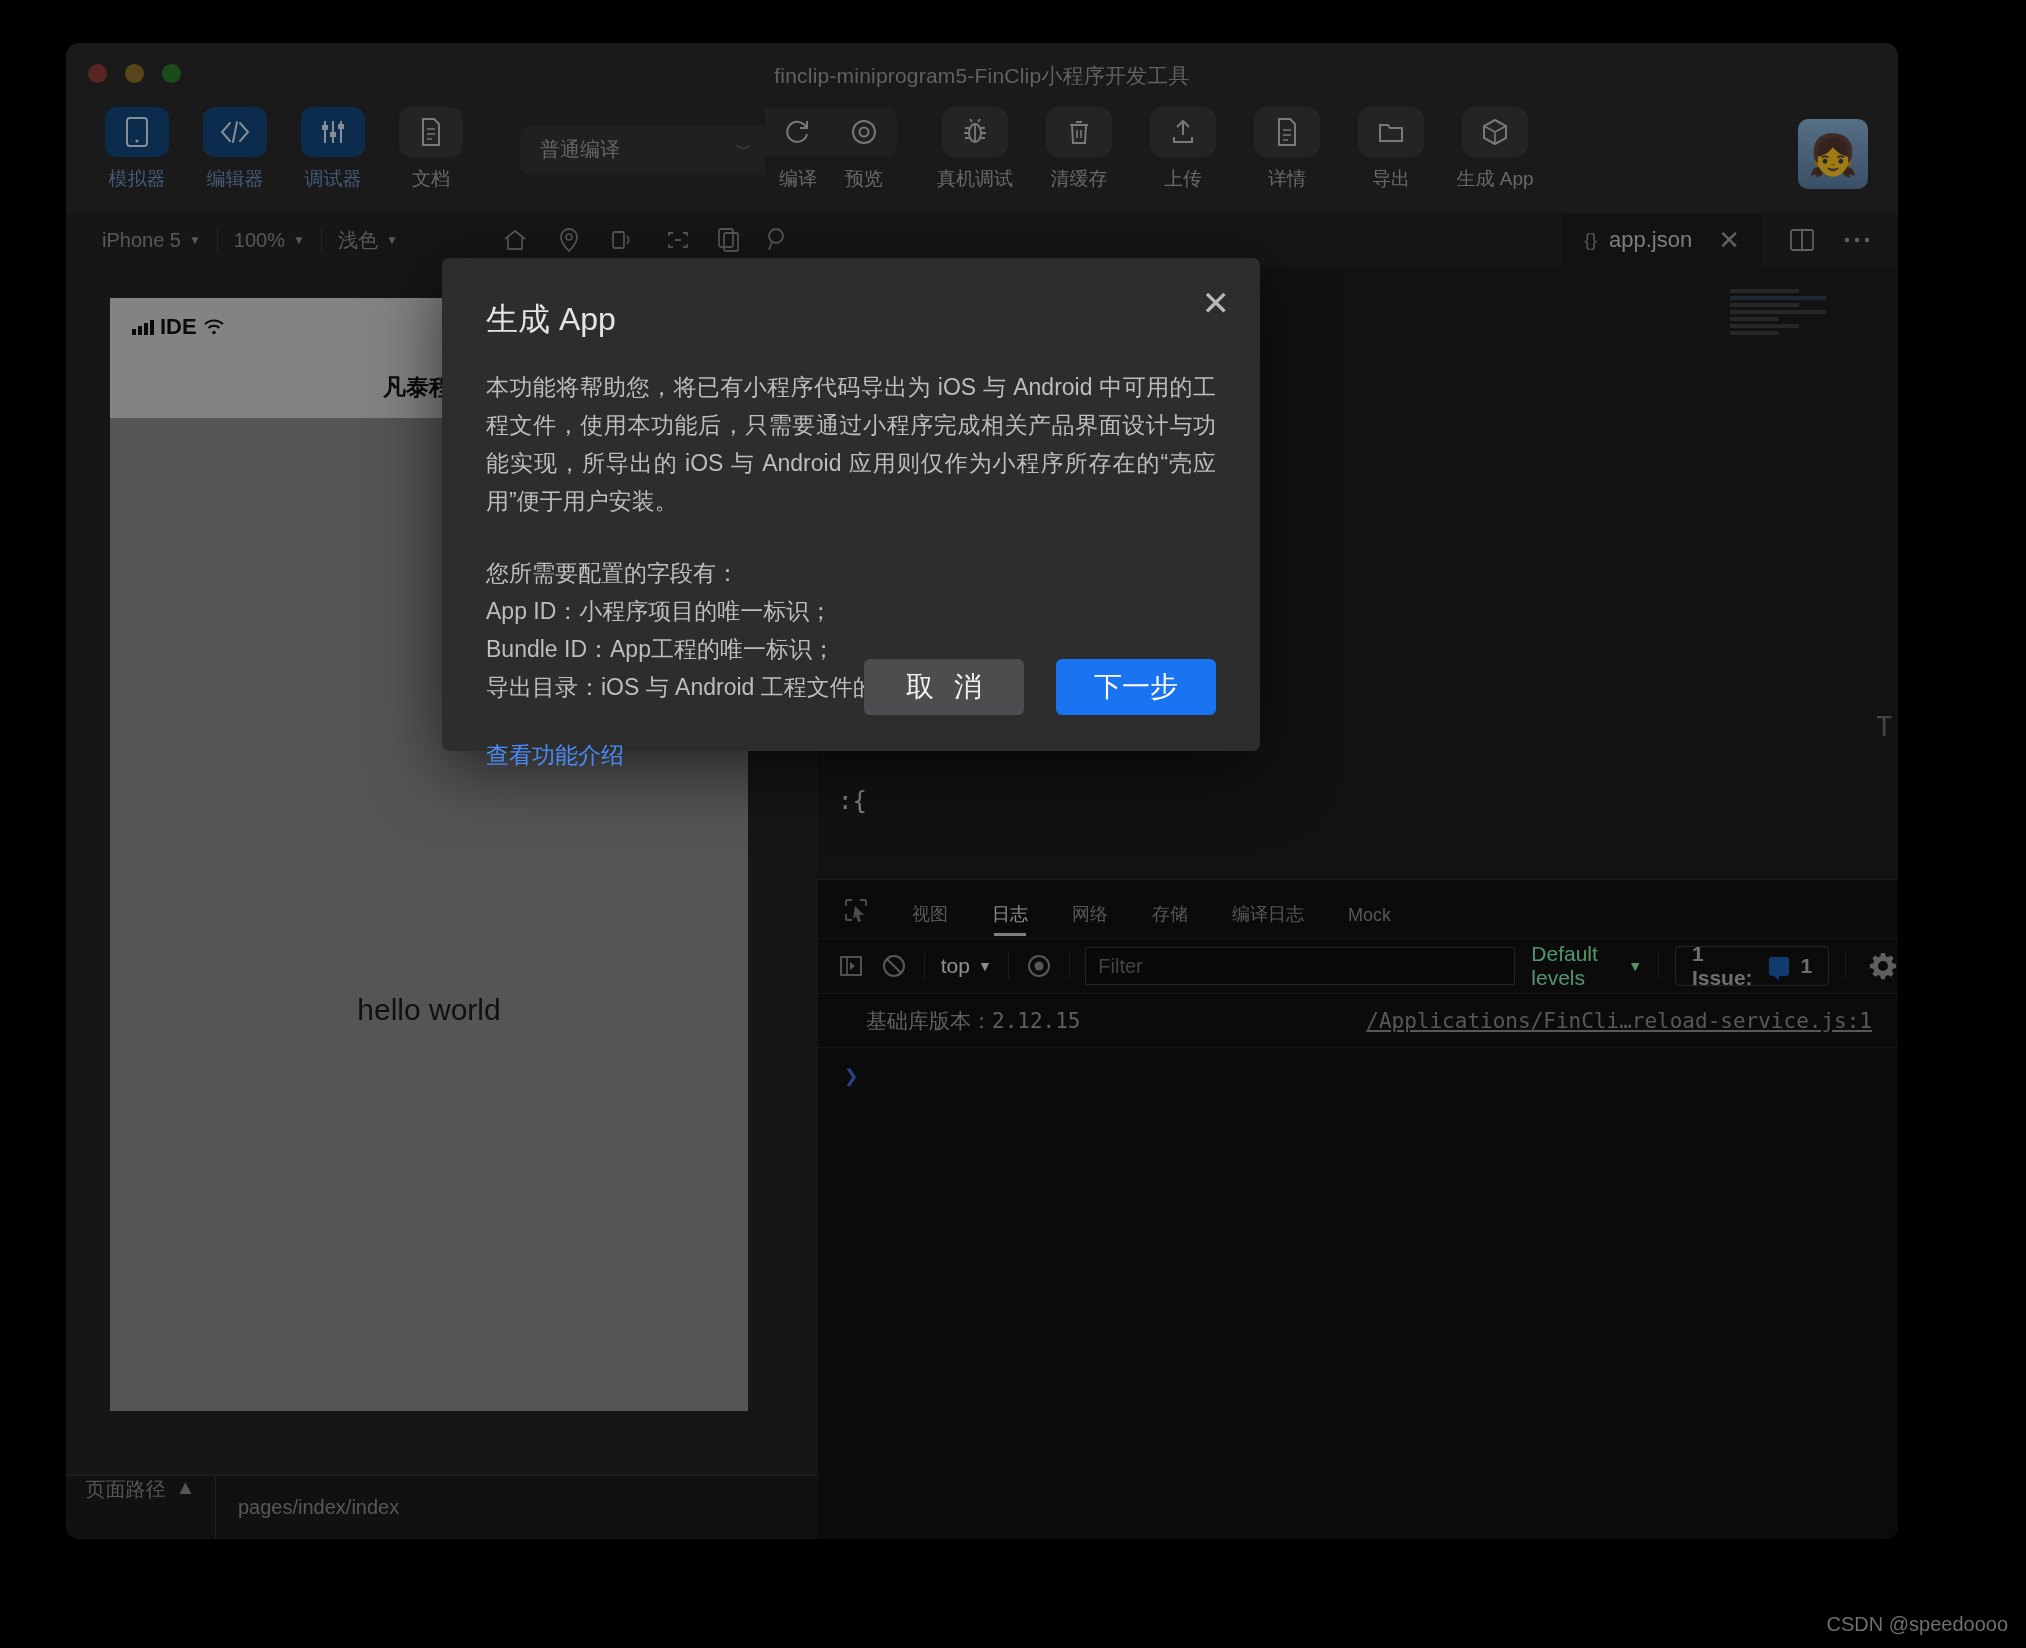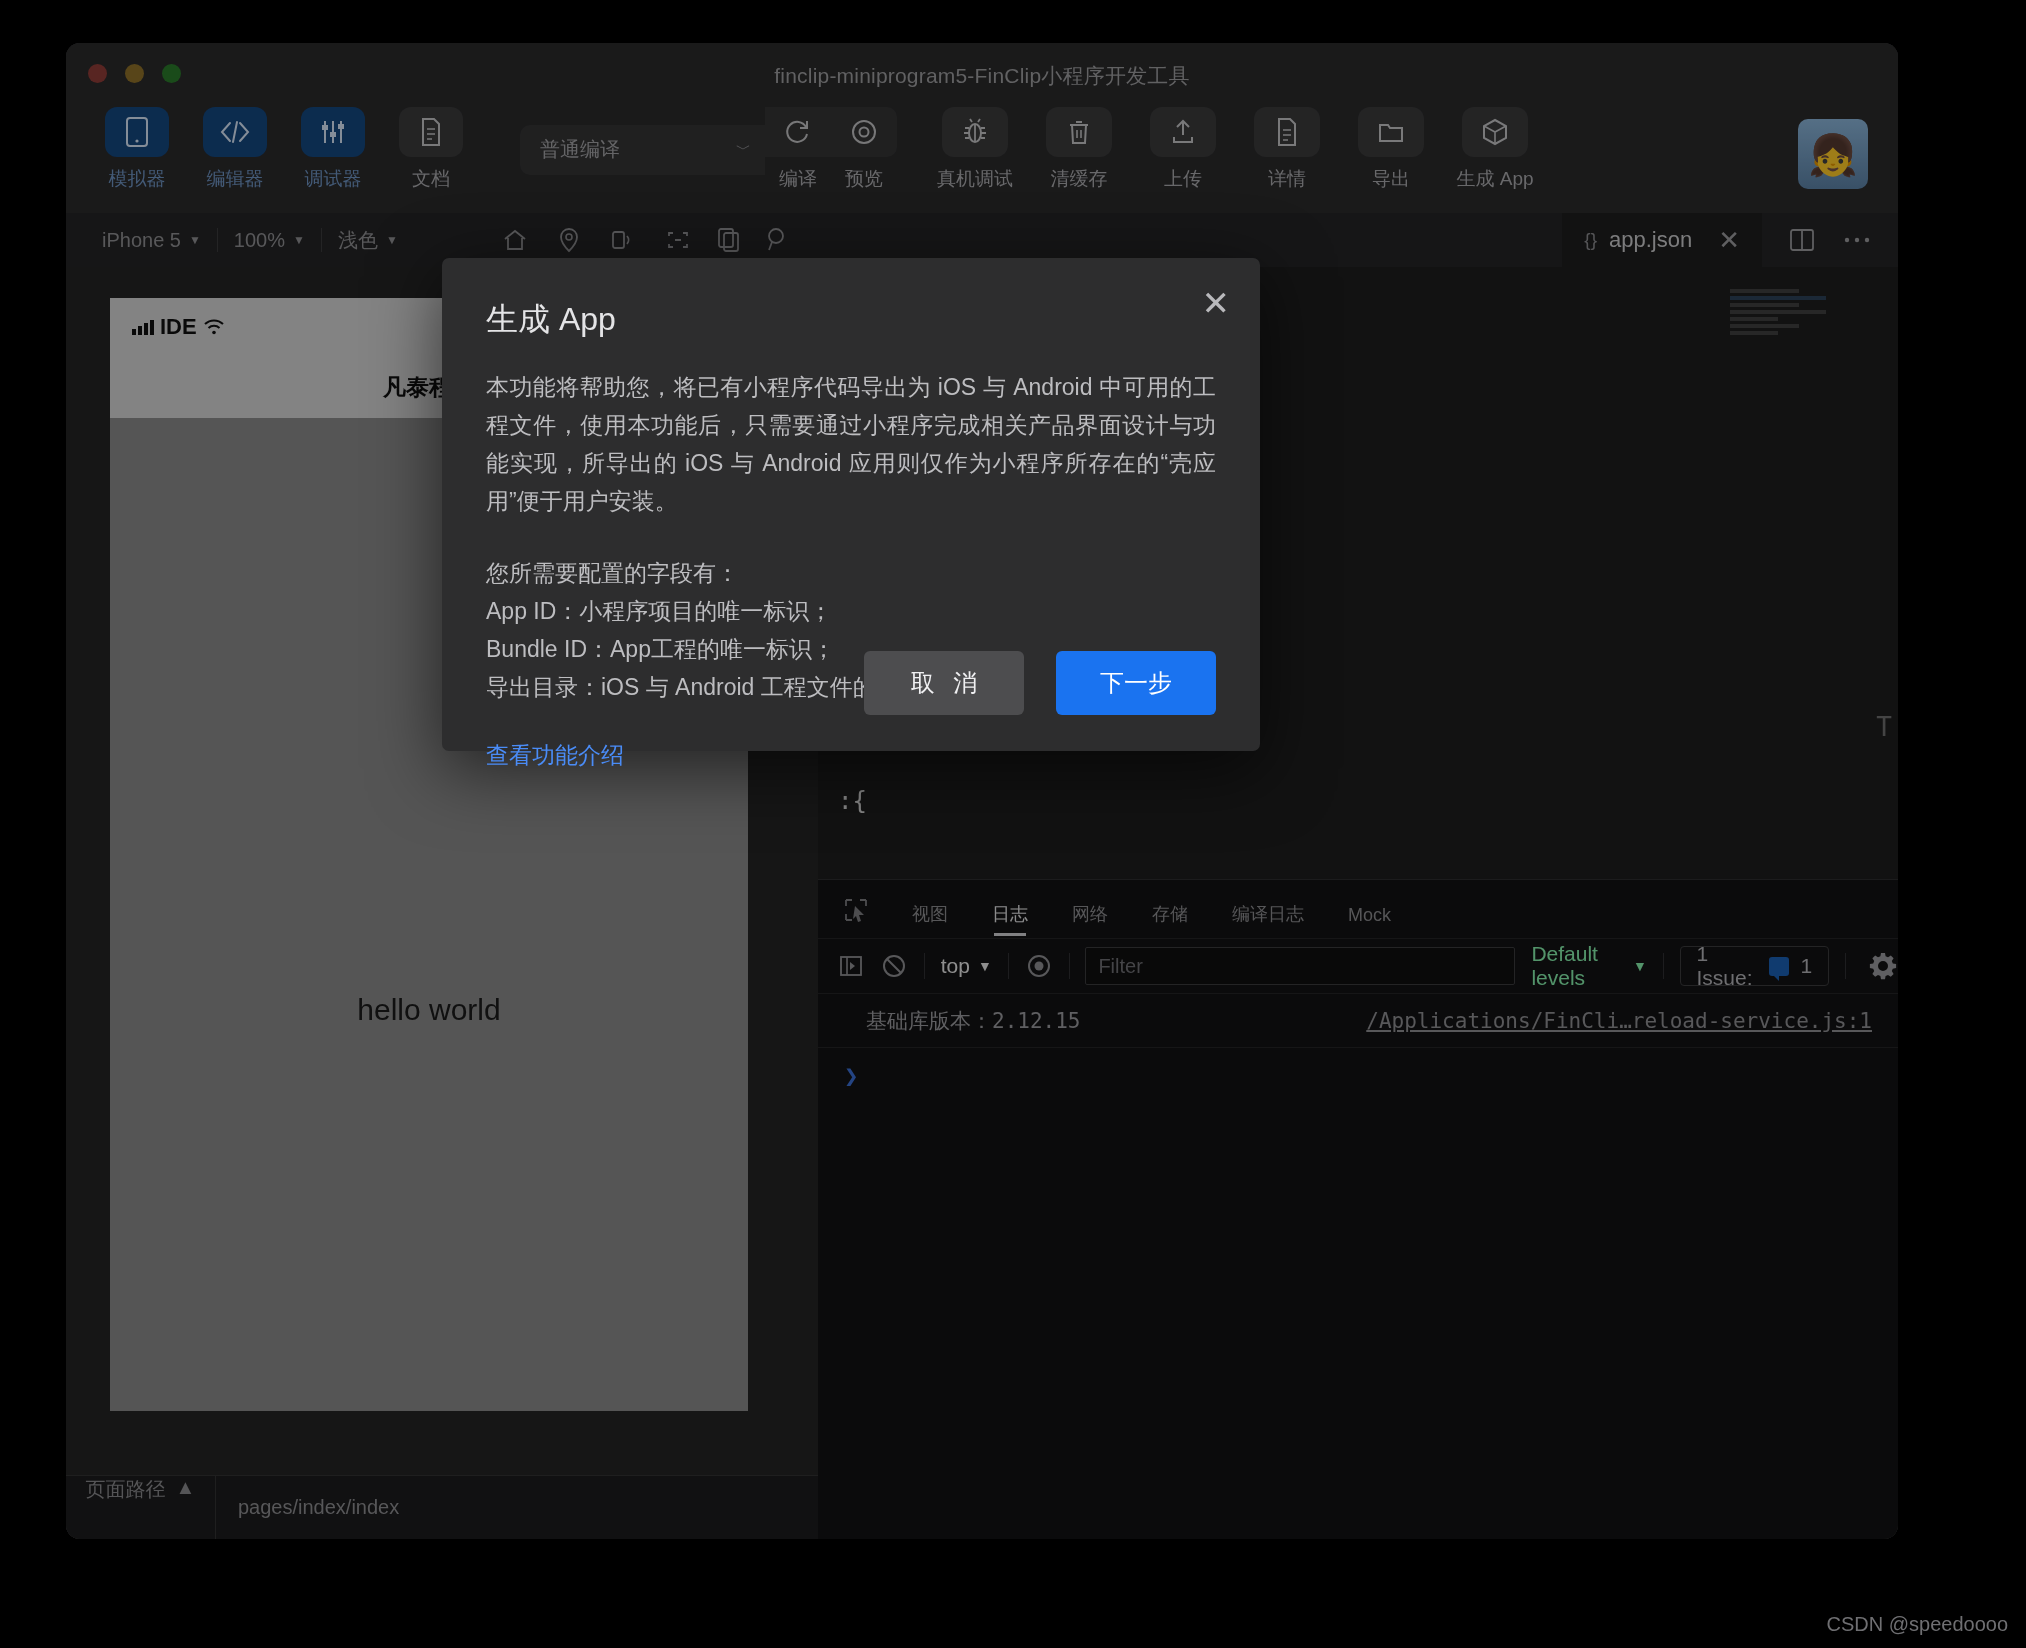--- a/index.html
+++ b/index.html
@@ -194,21 +194,21 @@
   .cdiv { width:1px; height:26px; background:#303032; }
   .ctop { color:#e5e5e5; font-size:21px; display:flex; align-items:center; gap:8px; }
   .filter {
     flex: 0 0 auto; width: 430px; height: 38px; border:1px solid #3a3a3c; background:#0f0f10;
     color:#6f6f73; font-size: 20px; display:flex; align-items:center; padding-left:12px;
     border-radius: 2px;
   }
   .levels { color:#86efac; font-size:21px; display:flex; align-items:center; gap:9px; }
   .issue-box {
     border:1px solid #3a3a3c; border-radius:4px; height:40px; display:flex; align-items:center;
-    gap:12px; padding:0 16px; color:#b2b2b6; font-size:21px;
+    gap:12px; padding:0 16px; color:#b2b2b6; font-size:21px;font-weight:bold;
   }
   .issue-badge { width:24px; height:19px; background:#1a5fb4; border-radius:3px; position:relative; }
   .issue-badge::after{content:"";position:absolute;left:4px;bottom:-5px;border-left:6px solid transparent;
     border-right:0 solid transparent;border-top:6px solid #1a5fb4;}
   .gear { color:#9a9a9e; margin-left: 6px; }
 
   .log-row {
     height: 54px; display:flex; align-items:center; justify-content:space-between;
     padding: 0 26px 0 48px; border-bottom:1px solid #242426;
     font-family:"DejaVu Sans Mono","Liberation Mono", monospace; font-size: 21px; color:#9a9a9e;
@@ -233,22 +233,22 @@
   .modal-p {
     font-size: 23px; line-height: 38px; color:#bdbdc0; text-align: justify;
     margin-bottom: 34px;
   }
   .modal-fields { font-size: 23px; line-height: 38px; color:#bdbdc0; }
   .modal-link { margin-top: 34px; font-size: 23px; color:#4a8cf7; }
   .modal-actions {
     position:absolute; right: 44px; bottom: 36px; display:flex; gap: 32px; align-items:center;
   }
   .btn {
-    height: 64px; min-width: 160px; border-radius: 6px; border: none;
-    font-size: 24px; display:flex; align-items:center; justify-content:center;
+    height: 56px; min-width: 160px; border-radius: 6px; border: none;
+    font-size: 28px; display:flex; align-items:center; justify-content:center;
     font-family: "Liberation Sans", sans-serif;
   }
   .btn-cancel { background: #4d4d4f; color:#f0f0f2; letter-spacing: 6px; padding-left:6px;}
   .btn-next { background: #1a73f0; color:#ffffff; }
 
   
   .watermark {
     position:absolute; right: 18px; bottom: 12px; color:#6f6f72; font-size: 20px;
   }
   svg { display:block; }

